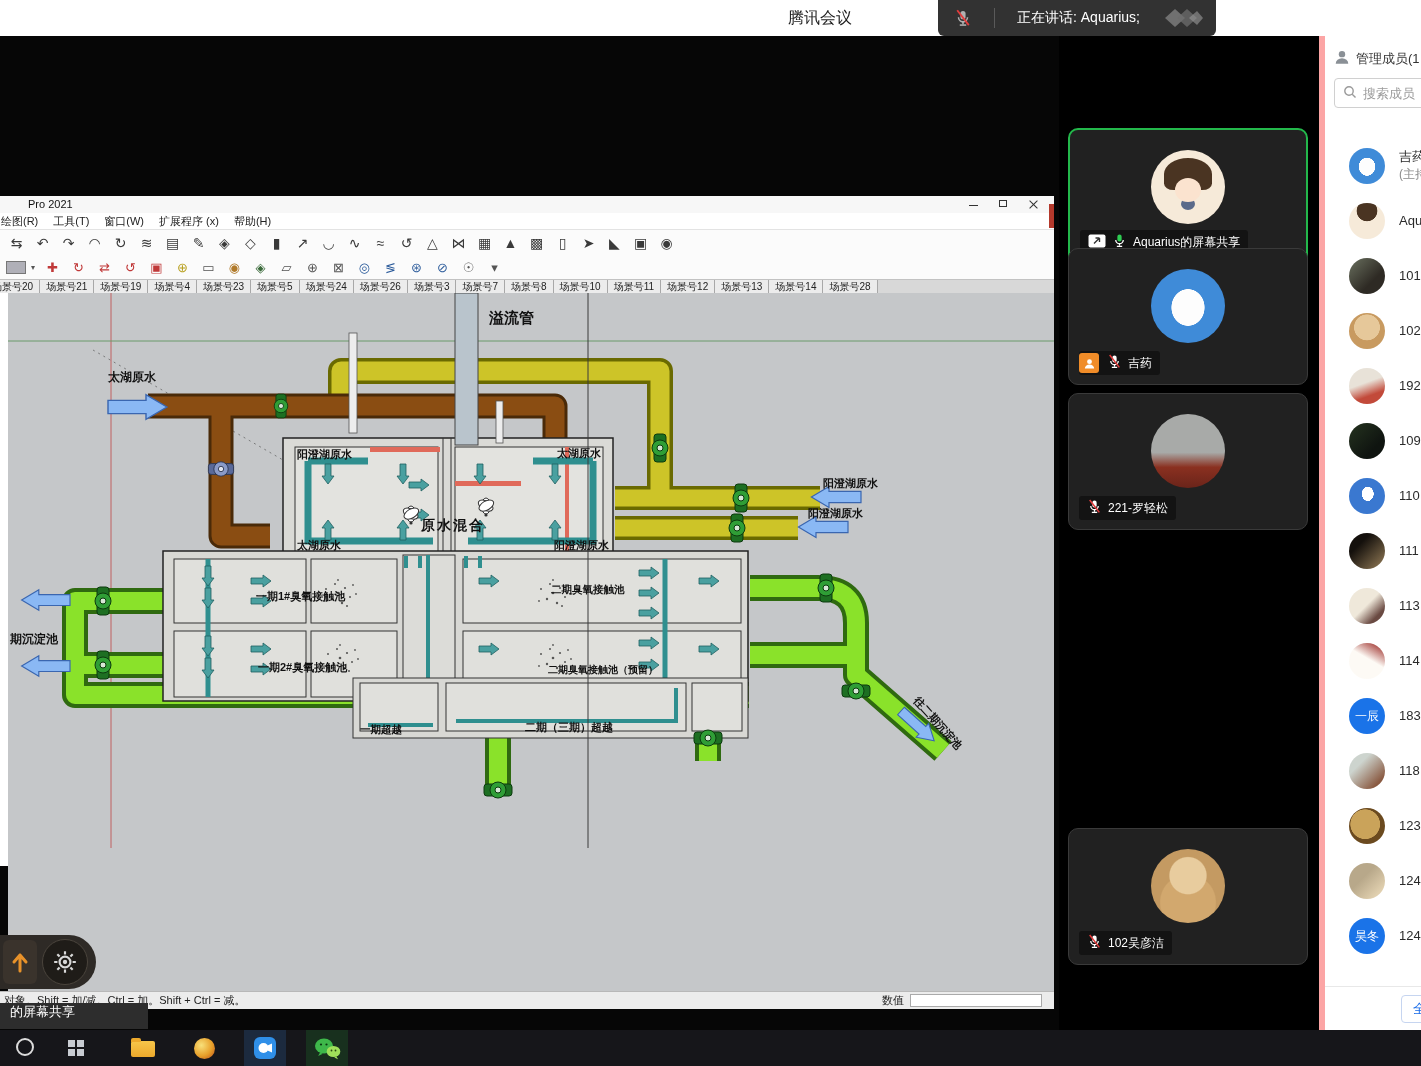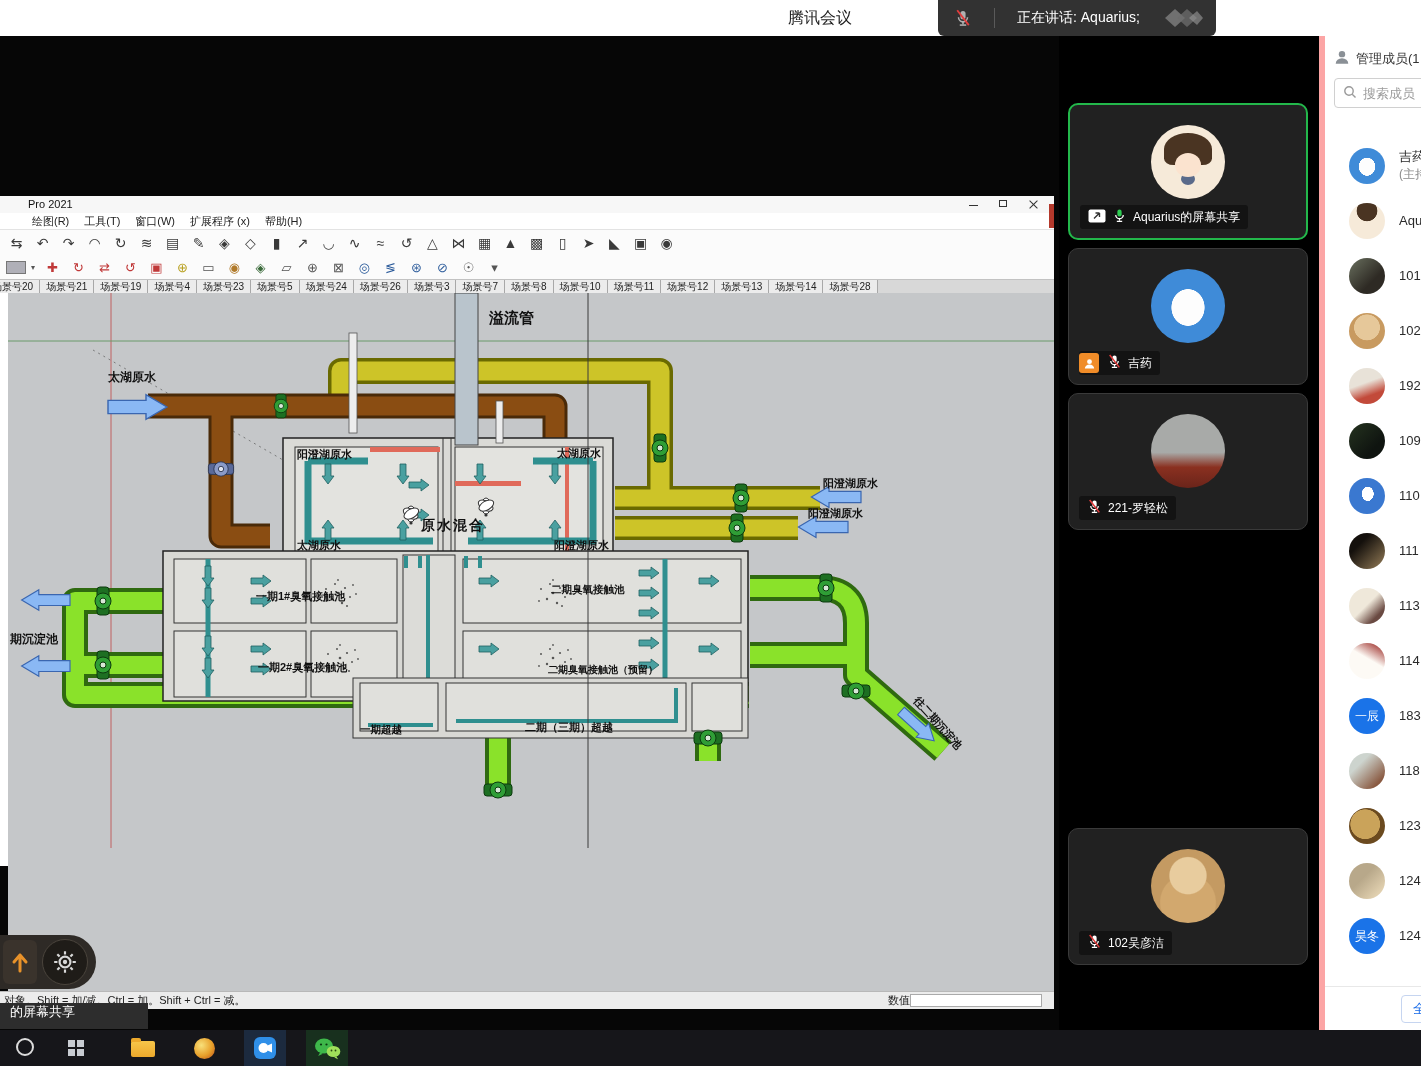--- a/index.html
+++ b/index.html
@@ -23,44 +23,44 @@
   .su-titlebar{position:relative;height:17px;background:#f7f7f7;}
   .su-title{position:absolute;left:28px;top:2px;font-size:11px;color:#111;}
   .su-ctrl{position:absolute;top:1px;width:18px;height:14px;color:#333;}
   .su-min{right:72px;}.su-max{right:42px;}.su-close{right:12px;}
   .su-min i{display:block;width:9px;height:1px;background:#333;margin:8px auto 0;}
   .su-max i{display:block;width:8px;height:7px;border:1px solid #333;margin:3px auto 0;}
   .su-close i{display:block;position:relative;width:9px;height:9px;margin:2px auto 0;}
   .su-close i::before,.su-close i::after{content:"";position:absolute;left:4px;top:0;width:1px;height:11px;background:#333;}
   .su-close i::before{transform:rotate(45deg);}.su-close i::after{transform:rotate(-45deg);}
   .su-red{position:absolute;right:0;top:8px;width:5px;height:24px;background:#b4392c;z-index:5;}
-  .su-menubar{height:16px;display:flex;gap:15px;align-items:center;padding-left:32px;font-size:11px;color:#222;background:#fff;}
+  .su-menubar{height:16px;display:flex;gap:15px;align-items:center;padding-left:1px;font-size:11px;color:#222;background:#fff;}
   .su-toolbar1{height:26px;background:#fbfbfb;border-top:1px solid #e3e3e3;display:flex;align-items:center;gap:9px;padding-left:8px;font-size:14px;color:#3a3a3a;overflow:hidden;}
   .su-toolbar1 .tool{width:17px;text-align:center;}
   .su-toolbar2{height:24px;background:#fbfbfb;display:flex;align-items:center;gap:9px;padding-left:6px;font-size:13px;overflow:hidden;}
   .su-toolbar2 .tool{width:17px;text-align:center;}
   .swatch{width:20px;height:13px;background:#b0b0b8;border:1px solid #777;}
   .swatch-caret{font-size:8px;color:#555;margin-left:-4px;}
   .su-tabs{height:14px;background:#d8d8d8;display:flex;align-items:stretch;font-size:10px;color:#222;overflow:hidden;margin-left:-14px;border-top:1px solid #c2c2c2;}
   .su-tab{padding:0 6px;border-right:1px solid #a8a8a8;background:#ececec;display:flex;align-items:center;white-space:nowrap;}
   .su-viewport{position:relative;height:698px;background:#c5c7c9;overflow:hidden;margin-left:8px;}
   .su-status{height:18px;background:#ececec;border-top:1px solid #b8b8b8;display:flex;align-items:center;font-size:11px;color:#222;padding-left:4px;}
-  .status-right{margin-left:auto;display:flex;align-items:center;margin-right:12px;justify-content:center;}
+  .status-right{margin-left:auto;display:flex;align-items:center;gap:6px;margin-right:12px;justify-content:center;}
   .status-right input{width:132px;height:13px;border:1px solid #aaa;font-size:10px;background:#fff;}
 
   
   .float-tools{position:absolute;left:0;top:899px;width:96px;height:54px;background:#2e2a26;border-radius:0 27px 27px 0;display:flex;align-items:center;}
   .ft-up{width:34px;height:44px;background:#3a332c;border-radius:6px;margin-left:3px;display:flex;align-items:center;justify-content:center;}
   .ft-gear{width:46px;height:46px;background:#1f1c18;border-radius:50%;margin-left:5px;display:flex;align-items:center;justify-content:center;border:1px solid #4a443c;}
   .share-banner{position:absolute;left:0;top:967px;height:26px;width:148px;background:#2d2d2d;color:#fff;font-size:13px;display:flex;align-items:flex-start;padding-left:10px;white-space:nowrap;overflow:hidden;}
 
   
   .tiles-col{position:absolute;left:1059px;top:36px;width:260px;height:994px;background:#000;}
   .tile{position:absolute;left:9px;width:240px;height:137px;background:#212121;border:1px solid #3a3a3a;border-radius:10px;overflow:hidden;}
-  .tile.active{border:2px solid #23b84b;}
+  .tile.active{border:2px solid #23b84b;margin-top:25px;}
   .tile-avatar{position:absolute;left:50%;top:20px;transform:translateX(-50%);width:74px;height:74px;border-radius:50%;overflow:hidden;}
   .tile-name{position:absolute;left:10px;bottom:9px;background:rgba(15,15,15,.78);border-radius:3px;padding:3px 8px;display:flex;align-items:center;gap:6px;color:#fff;font-size:12px;max-width:218px;white-space:nowrap;}
   .badge{width:20px;height:20px;background:#f08c28;border-radius:3px;margin:-3px 2px -3px -8px;display:flex;align-items:center;justify-content:center;}
   .tav-girl{background:#f6ead9;position:relative;}
   .tav-girl::before{content:"";position:absolute;left:13px;top:8px;right:13px;height:32px;border-radius:50% 50% 20% 20%;background:#4a3422;}
   .tav-girl::after{content:"";position:absolute;left:24px;top:28px;width:26px;height:24px;border-radius:50%;background:#fbe3cf;box-shadow:0 14px 0 -6px #5a6a8a;}
   .tav-baymax{background:radial-gradient(ellipse 38% 42% at 50% 52%,#fdfdfd 58%,rgba(255,255,255,0) 60%),radial-gradient(circle,#3f8bd8 0 72%,#2a6ab4 100%);}
   .tav-p3{background:linear-gradient(180deg,#a8aaa8 0 52%,#8a3020 72%,#6a241a 100%);}
   .tav-p4{background:radial-gradient(circle at 55% 42%,#8a6a56 0 20%,rgba(0,0,0,0) 22%),linear-gradient(135deg,#4a3a34,#1f1a18 70%);}
   .tav-hat{background:radial-gradient(circle at 50% 32%,#f2f2f2 0 26%,rgba(0,0,0,0) 28%),radial-gradient(circle at 50% 78%,#b8b4ae 0 36%,rgba(0,0,0,0) 38%),#878d93;}

